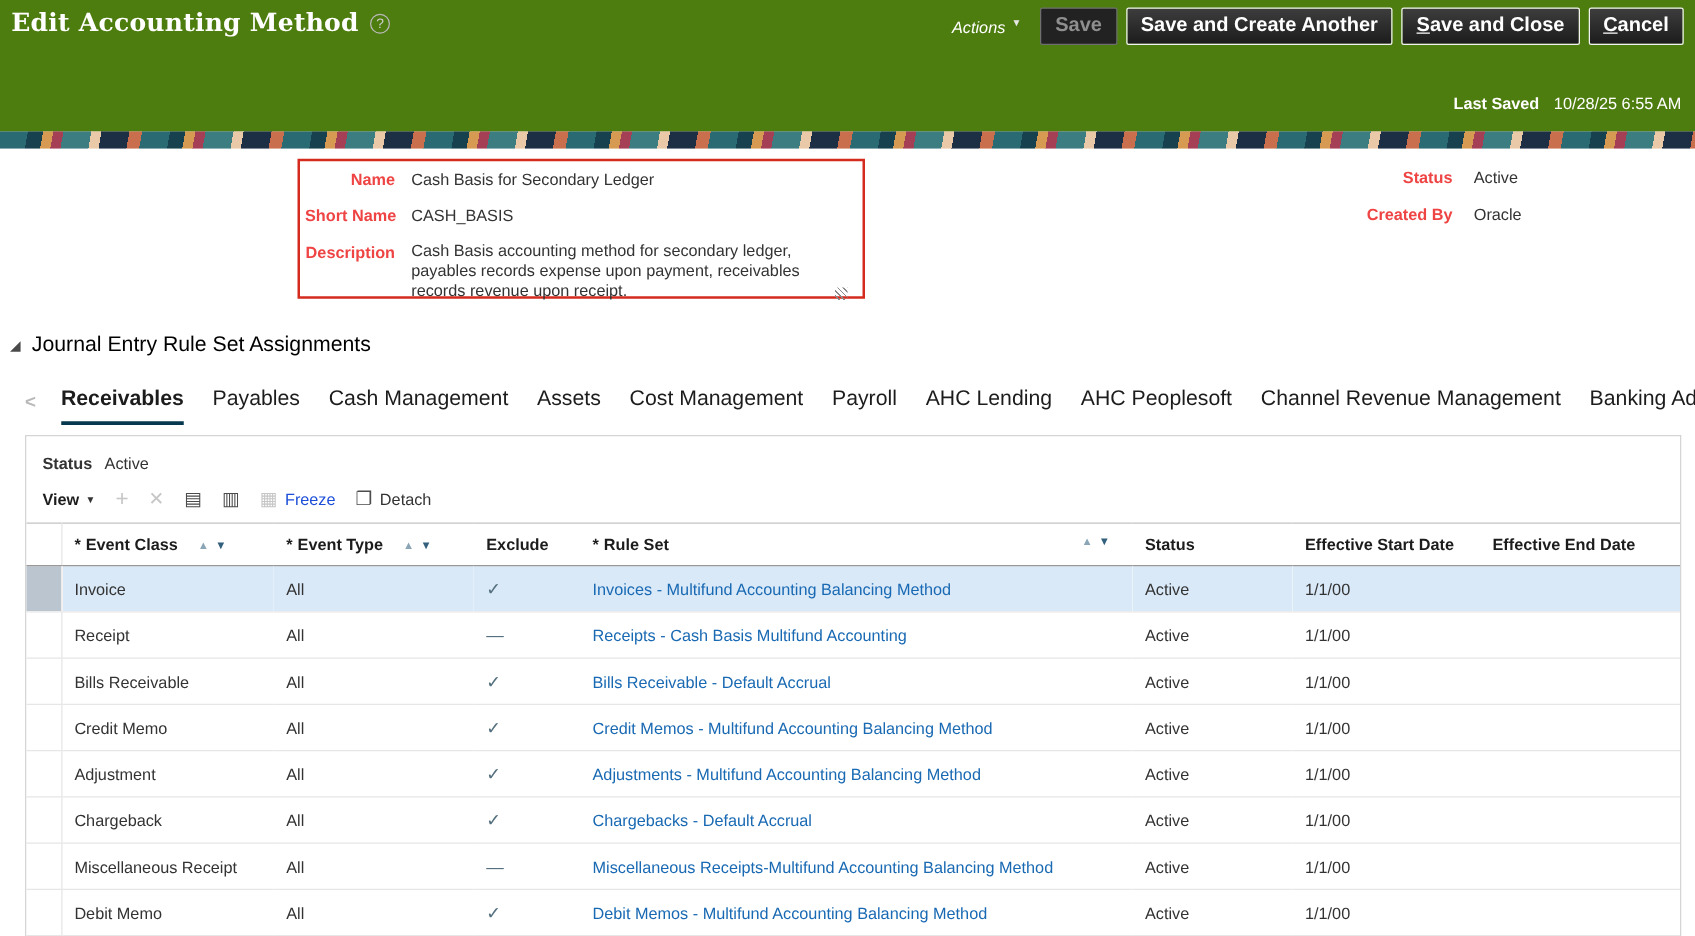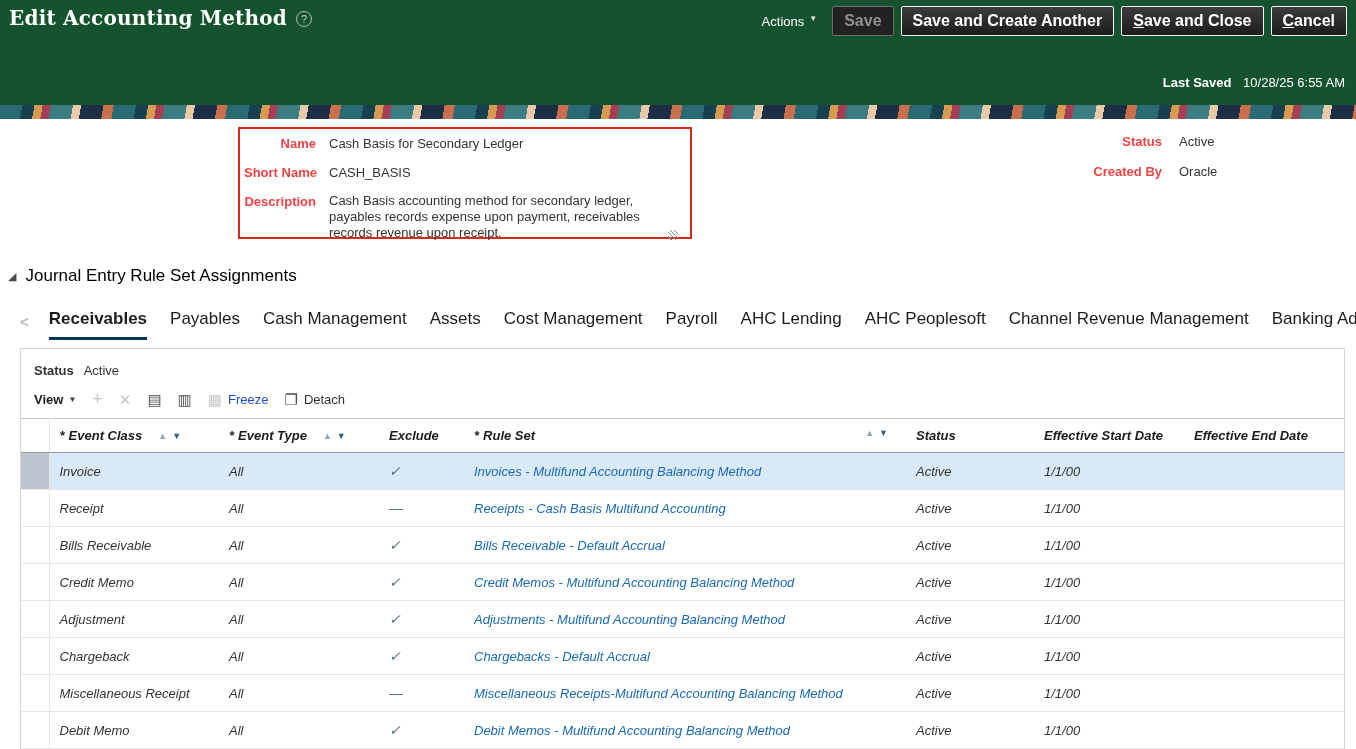--- a/index.html
+++ b/index.html
@@ -1,26 +1,26 @@
 <!DOCTYPE html>
 <html><head>
 <meta charset="utf-8">
 <style>
   * { margin:0; padding:0; box-sizing:border-box; }
   body { font-family:"Liberation Sans", sans-serif; background:#fff; }
   .screen { position:relative; width:1356px; height:749px; overflow:hidden; background:#fff; }
 
   
-  .top-header { position:relative; height:105px; background:#14532d; color:#fff; }
+  .top-header { position:relative; height:105px; background:#4d7c0f; color:#fff; }
   .title-row { display:flex; align-items:center; gap:9px; padding:6px 0 0 9px; }
   .page-title { font-family:"DejaVu Serif", serif; font-size:20px; font-weight:bold; letter-spacing:.2px; }
   .help-circle { display:inline-flex; align-items:center; justify-content:center; width:16px; height:16px;
     border:1px solid #b9b9b9; border-radius:50%; color:#cfcfcf; font-size:11px; margin-top:2px; }
   .header-actions { position:absolute; top:6px; right:9px; display:flex; align-items:center; gap:7px; }
-  .actions-menu { font-size:13px; color:#fff; display:flex; align-items:flex-start; gap:5px; margin-right:8px; cursor:pointer; }
+  .actions-menu { font-size:13px; color:#fff; display:flex; align-items:flex-start; gap:5px; margin-right:8px; cursor:pointer;font-style:italic; }
   .actions-menu .caret { font-size:8px; color:#e8e8e8; }
   .hbtn { font-family:"Liberation Sans", sans-serif; font-size:16px; font-weight:bold; color:#fff;
     background:linear-gradient(#3d3d3d,#1c1c1c); border:1px solid #f2f2f2; border-radius:2px;
     padding:5px 11px; cursor:pointer; white-space:nowrap; }
   .hbtn.disabled { border-color:#6e6e6e; color:#8f8f8f; background:#222; cursor:default; }
   .hbtn .ak { display:inline-block; }
   .hbtn .ak::first-letter { text-decoration:underline; }
   .last-saved { position:absolute; right:11px; top:75px; font-size:13px; color:#fff; }
   .last-saved .lbl { font-weight:bold; margin-right:8px; }
 
@@ -65,21 +65,21 @@
   .view-menu { font-weight:bold; color:#1c1c1c; display:flex; align-items:center; gap:5px; cursor:pointer; }
   .view-menu .caret { font-size:8px; color:#333; }
   .tb-icon { font-size:15px; line-height:1; cursor:pointer; }
   .tb-icon.disabled { color:#c6c6c6; cursor:default; }
   .tb-icon.dark { color:#4c4c4c; }
   .tb-group { display:flex; align-items:center; gap:6px; }
   .tb-label { color:#333; }
   .tb-label.disabled { color:#1d4ed8; }
 
   
-  table.grid { width:100%; border-collapse:collapse; table-layout:fixed;font-style:italic; }
+  table.grid { width:100%; border-collapse:collapse; table-layout:fixed; }
   .grid th { text-align:left; font-size:13px; font-weight:bold; color:#1c1c1c; padding:9px 10px;
     border-top:1px solid #c4c4c4; border-bottom:1px solid #989898; white-space:nowrap; overflow:hidden; }
   .grid td { font-size:13px; color:#333; padding:10px 10px; border-bottom:1px solid #e6e6e6;
     white-space:nowrap; overflow:hidden; }
   .sel-col { border-right:1px solid #e6e6e6; }
   tr.selected td { background:#d9e9f8; }
   tr.selected td.sel-col { background:#bac5cf; }
   .sortpair { display:inline-flex; gap:5px; margin-left:16px; vertical-align:1px; }
   .sort-asc { color:#8aa6b6; font-size:9px; cursor:pointer; }
   .sort-desc { color:#33607d; font-size:9px; cursor:pointer; }

